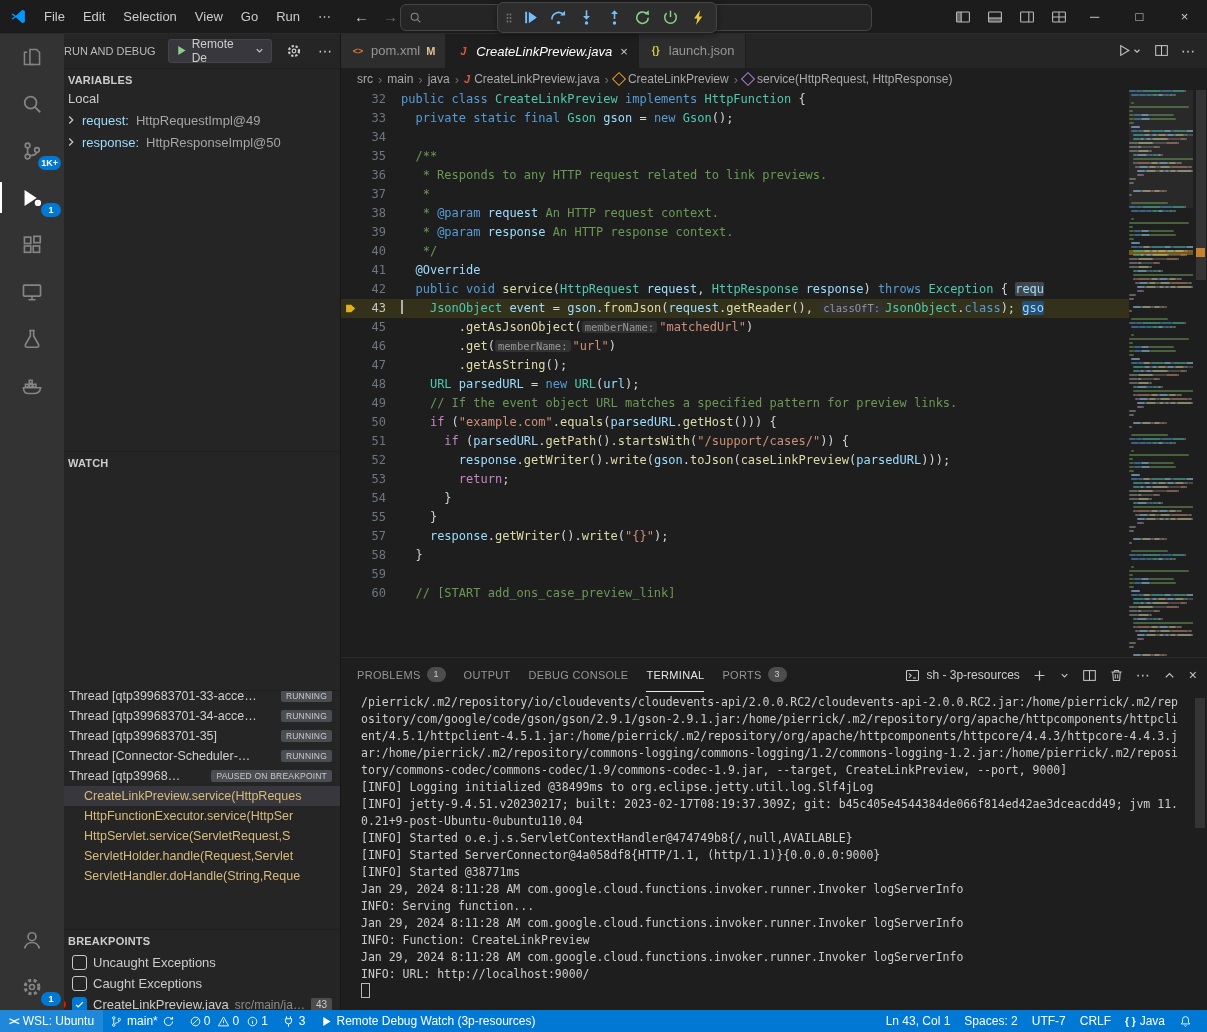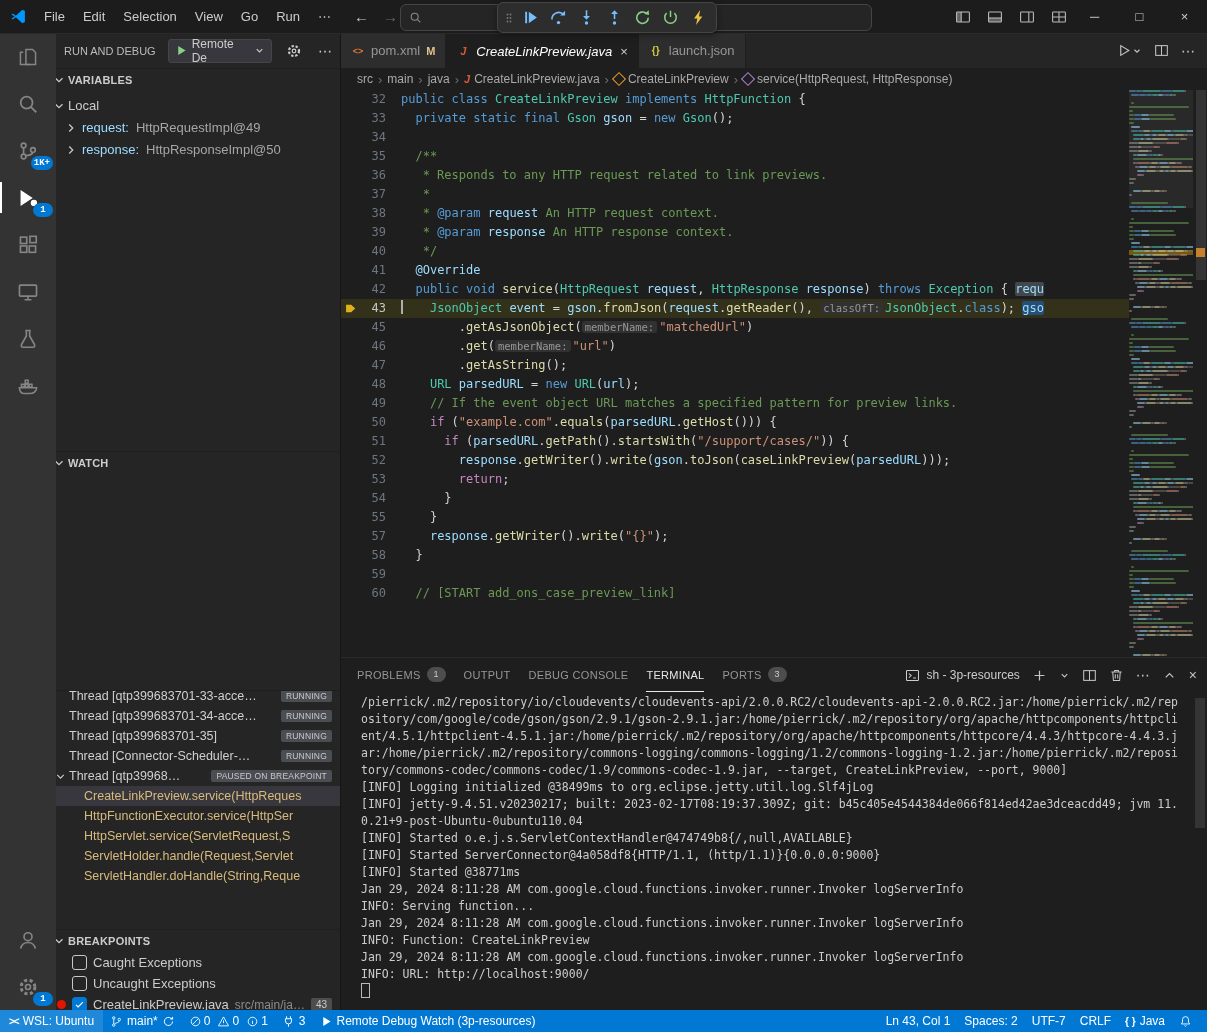--- a/index.html
+++ b/index.html
@@ -18,42 +18,42 @@
   .searchbox svg{width:13px;height:13px;}
   .dbgbar{position:absolute;left:497px;top:2px;height:29px;background:#2d2d2d;border:1px solid #454545;border-radius:6px;display:flex;align-items:center;padding:0 5px;gap:3px;z-index:40;box-shadow:0 2px 6px rgba(0,0,0,.4);}
   .dbg-grip{color:#7a7a7a;display:flex;align-items:center;padding:0 2px;}
   .dbg-btn{width:25px;height:25px;display:flex;align-items:center;justify-content:center;border-radius:4px;}
   .dbg-btn svg{width:17px;height:17px;}
   .layout-controls{position:absolute;right:140px;top:0;height:33px;display:flex;align-items:center;gap:16px;color:#b9b9b9;}
   .win-controls{position:absolute;right:0;top:0;height:33px;display:flex;}
   .win-btn{width:45px;height:33px;display:flex;align-items:center;justify-content:center;font-size:13px;color:#cccccc;}
 
   
-  .activitybar{position:absolute;left:0;top:33px;bottom:22px;width:56px;background:#333333;display:flex;flex-direction:column;z-index:10;font-family:Liberation Mono, monospace;}
+  .activitybar{position:absolute;left:0;top:33px;bottom:22px;width:64px;background:#333333;display:flex;flex-direction:column;z-index:10;}
   .ab-item{position:relative;height:47px;display:flex;align-items:center;justify-content:center;color:#858585;}
   .ab-item.active{color:#ffffff;}
   .ab-item.active::before{content:"";position:absolute;left:0;top:8px;bottom:8px;width:2px;background:#ffffff;}
   .ab-item .icon svg{width:22px;height:22px;}
   .ab-badge{position:absolute;right:3px;bottom:4px;background:#0078d4;color:#fff;font-size:9px;line-height:14px;min-width:14px;padding:0 3px;border-radius:9px;text-align:center;font-weight:700;}
   .ab-spacer{flex:1;}
 
   
   .sidebar{position:absolute;left:48px;top:33px;bottom:22px;width:292px;background:#252526;border-right:1px solid #161616;display:flex;flex-direction:column;font-size:13px;z-index:5;}
   .sb-toolbar{height:35px;flex:none;display:flex;align-items:center;padding:0 8px 0 16px;gap:6px;}
   .sb-title{font-size:11px;color:#bbbbbb;white-space:nowrap;}
   .cfg-btn{display:flex;align-items:center;gap:4px;background:#37373d;border:1px solid #454545;border-radius:3px;height:22px;padding:0 6px;margin-left:6px;color:#cccccc;font-size:12px;}
   .cfg-btn .play svg{width:13px;height:13px;color:#89d185;}
   .cfg-btn .cd svg{width:11px;height:11px;}
   .sb-toolbar .gear{color:#cccccc;margin-left:8px;}
   .sb-toolbar .dots{color:#cccccc;margin-left:10px;font-size:14px;}
   .section{overflow:hidden;display:flex;flex-direction:column;border-top:1px solid #1f1f1f;}
   .sec-head{height:22px;flex:none;display:flex;align-items:center;gap:2px;padding-left:4px;font-size:11px;font-weight:700;color:#cccccc;letter-spacing:.2px;}
   .sec-head .icon{color:#cccccc;} .sec-head .icon svg{width:14px;height:14px;}
   .sec-variables{height:382px;} .sec-watch{height:238px;} .sec-stack{height:238px;} .sec-bp{flex:1;}
-  .row22{height:22px;display:flex;align-items:flex-end;}
+  .row22{height:22px;display:flex;align-items:flex-start;}
   .vrow{padding-left:16px;gap:2px;}
   .vrow .tw{width:16px;color:#cccccc;display:flex;} .vrow .tw svg{width:14px;height:14px;}
   .vname{color:#9cdcfe;white-space:nowrap;}
   .vval{color:#a6a6a6;margin-left:5px;white-space:nowrap;overflow:hidden;text-overflow:ellipsis;}
   .scope-row{padding-left:4px;color:#cccccc;gap:2px;}
   .stack-list{overflow:hidden;flex:1;}
   .thr,.frame{height:20px;display:flex;align-items:center;font-size:12.5px;}
   .thr{padding:0 8px 0 6px;}
   .thr.clip{margin-top:-5px;}
   .thr .tw{width:15px;display:flex;color:#cccccc;} .thr .tw svg{width:13px;height:13px;}
@@ -513,25 +513,25 @@
         <span class="icon">
             <svg viewBox="0 0 16 16">
               <path d="M4 6l4 4 4-4" fill="none" stroke="currentColor" stroke-width="1.4"></path>
             </svg>
           </span>
         <span>BREAKPOINTS</span>
       </div>
       <div id="bplist">
           <div class="bp-row">
             <span class="cb"></span>
-            <span class="bp-label">Caught Exceptions</span>
+            <span class="bp-label">Uncaught Exceptions</span>
           </div>
           <div class="bp-row">
             <span class="cb"></span>
-            <span class="bp-label">Uncaught Exceptions</span>
+            <span class="bp-label">Caught Exceptions</span>
           </div>
           <div class="bp-row">
             <span class="bp-dot"></span>
             <span class="cb on">
               <svg viewBox="0 0 16 16">
                 <path d="M3 8.5l3 3 7-7" fill="none" stroke="#fff" stroke-width="1.8"></path>
               </svg>
             </span>
             <span class="bp-label">CreateLinkPreview.java</span>
             <span class="bp-detail">src/main/java</span>

